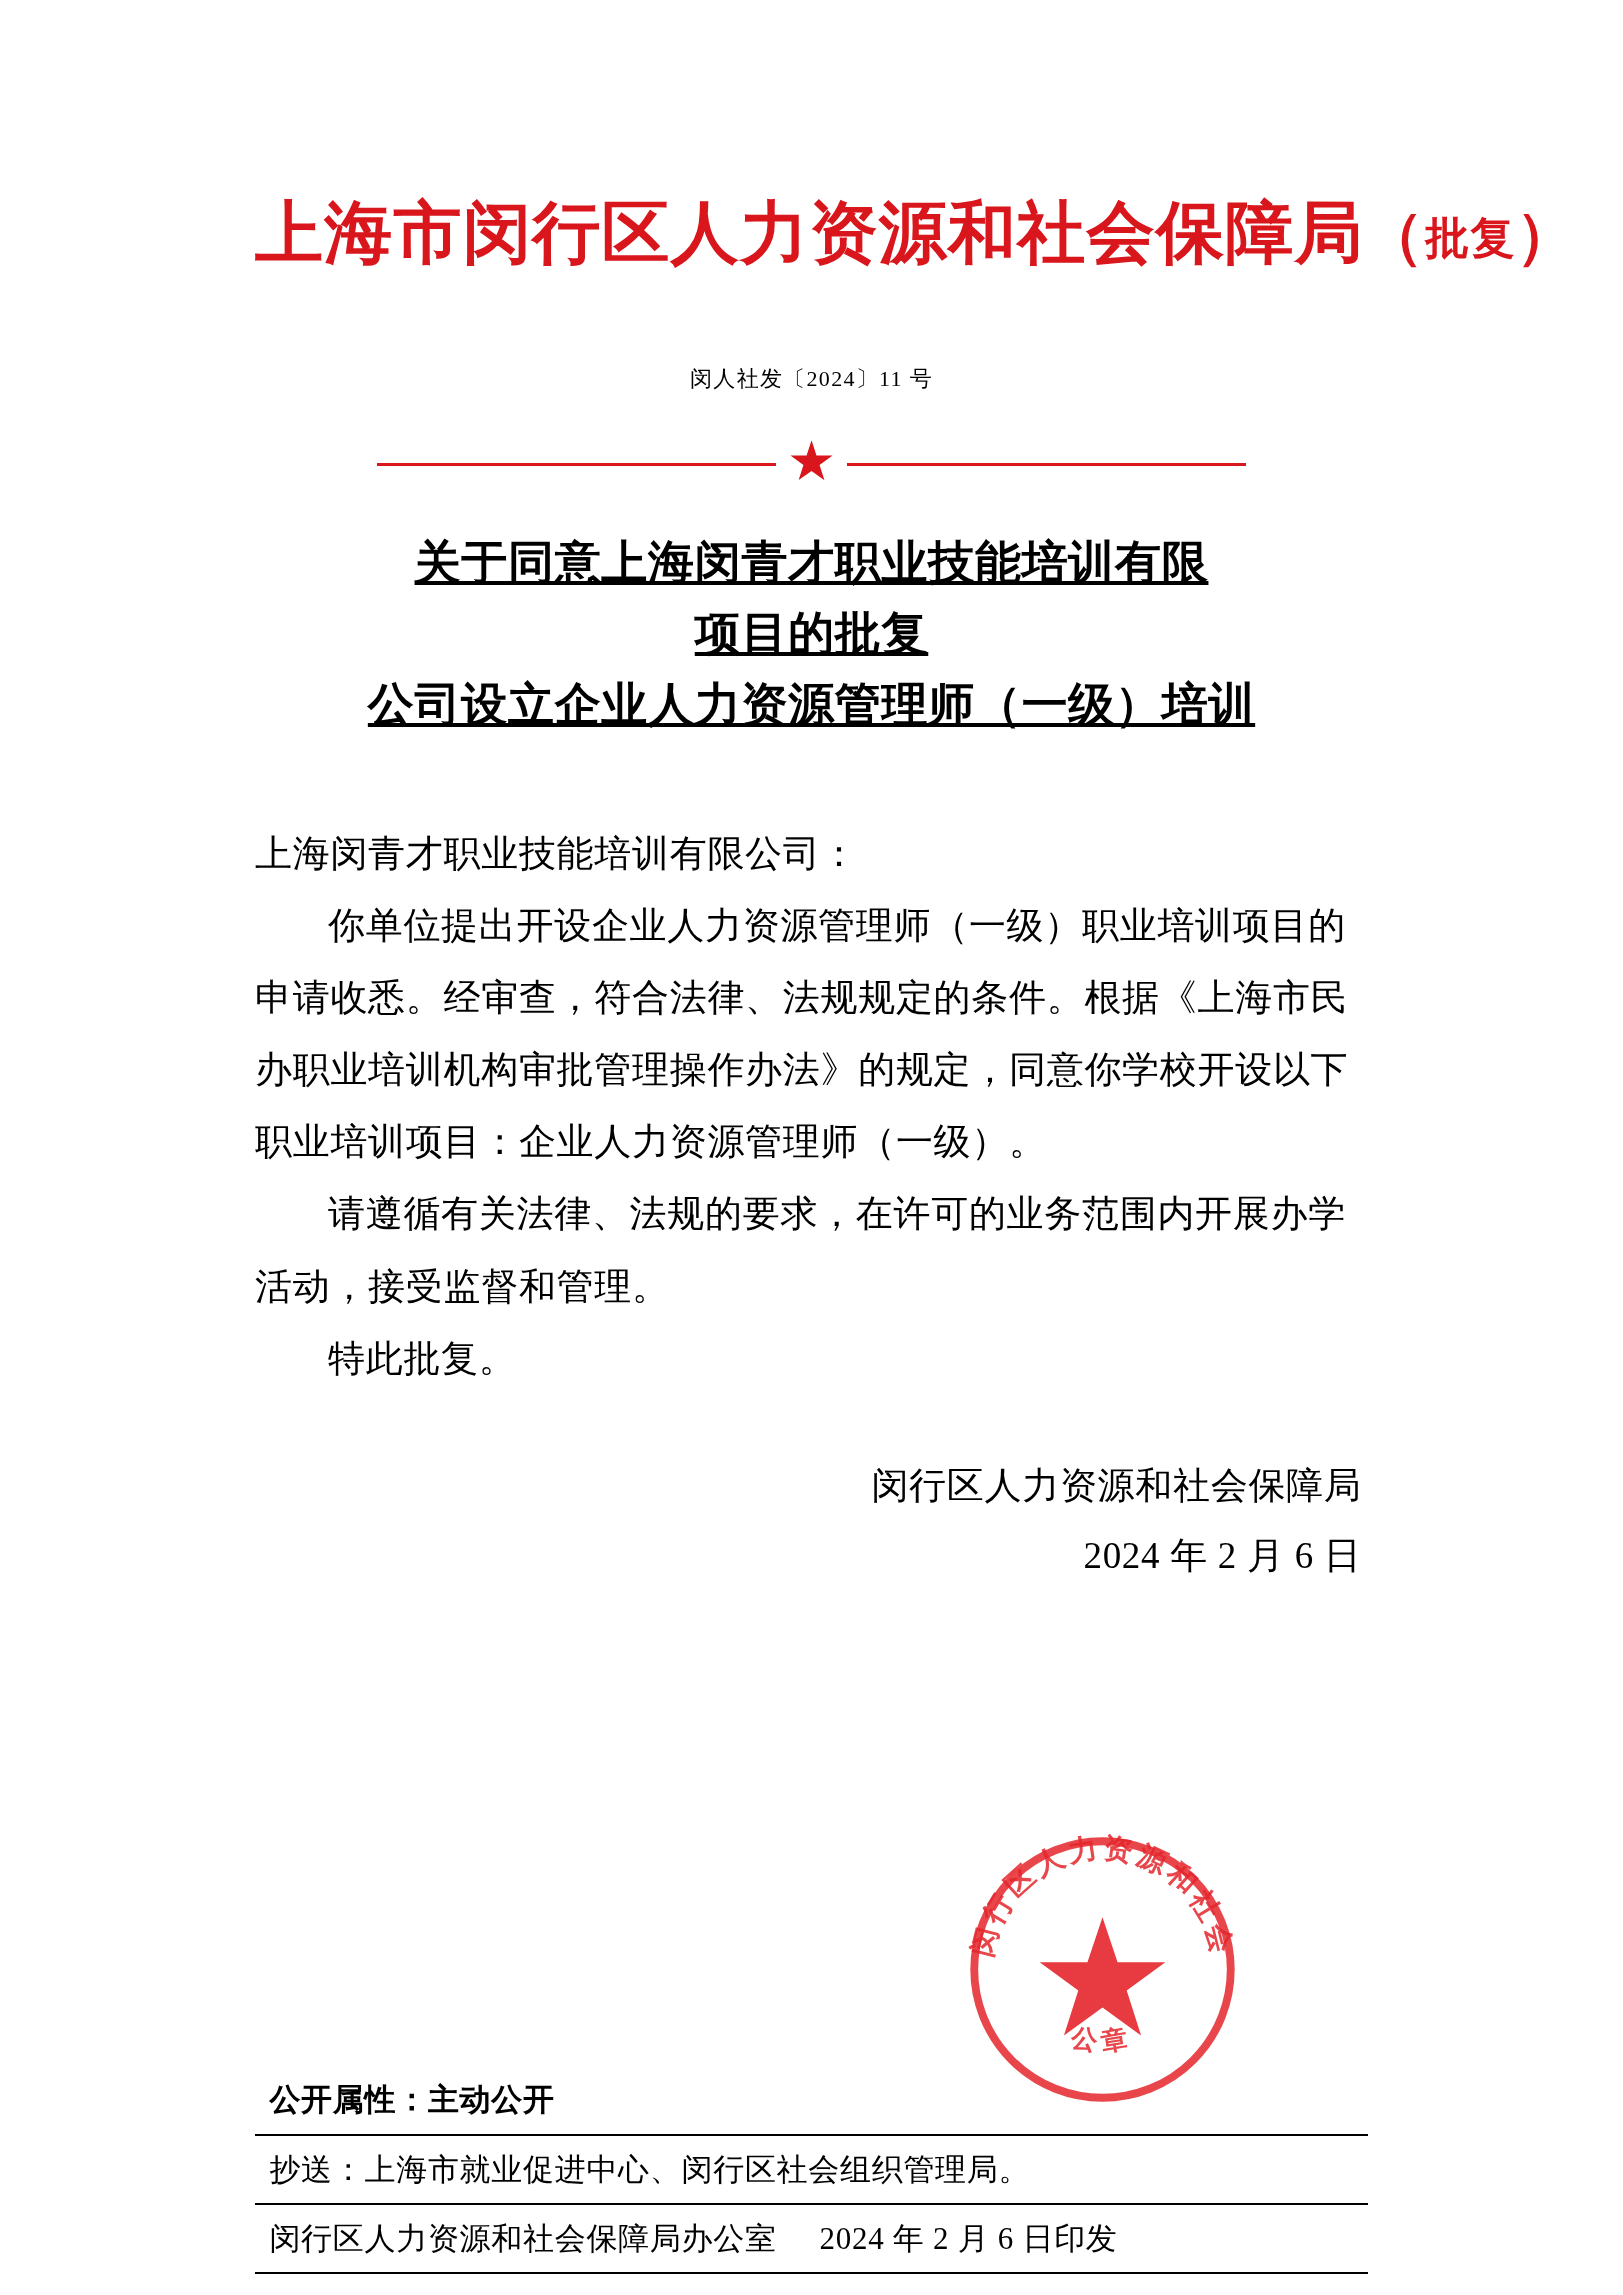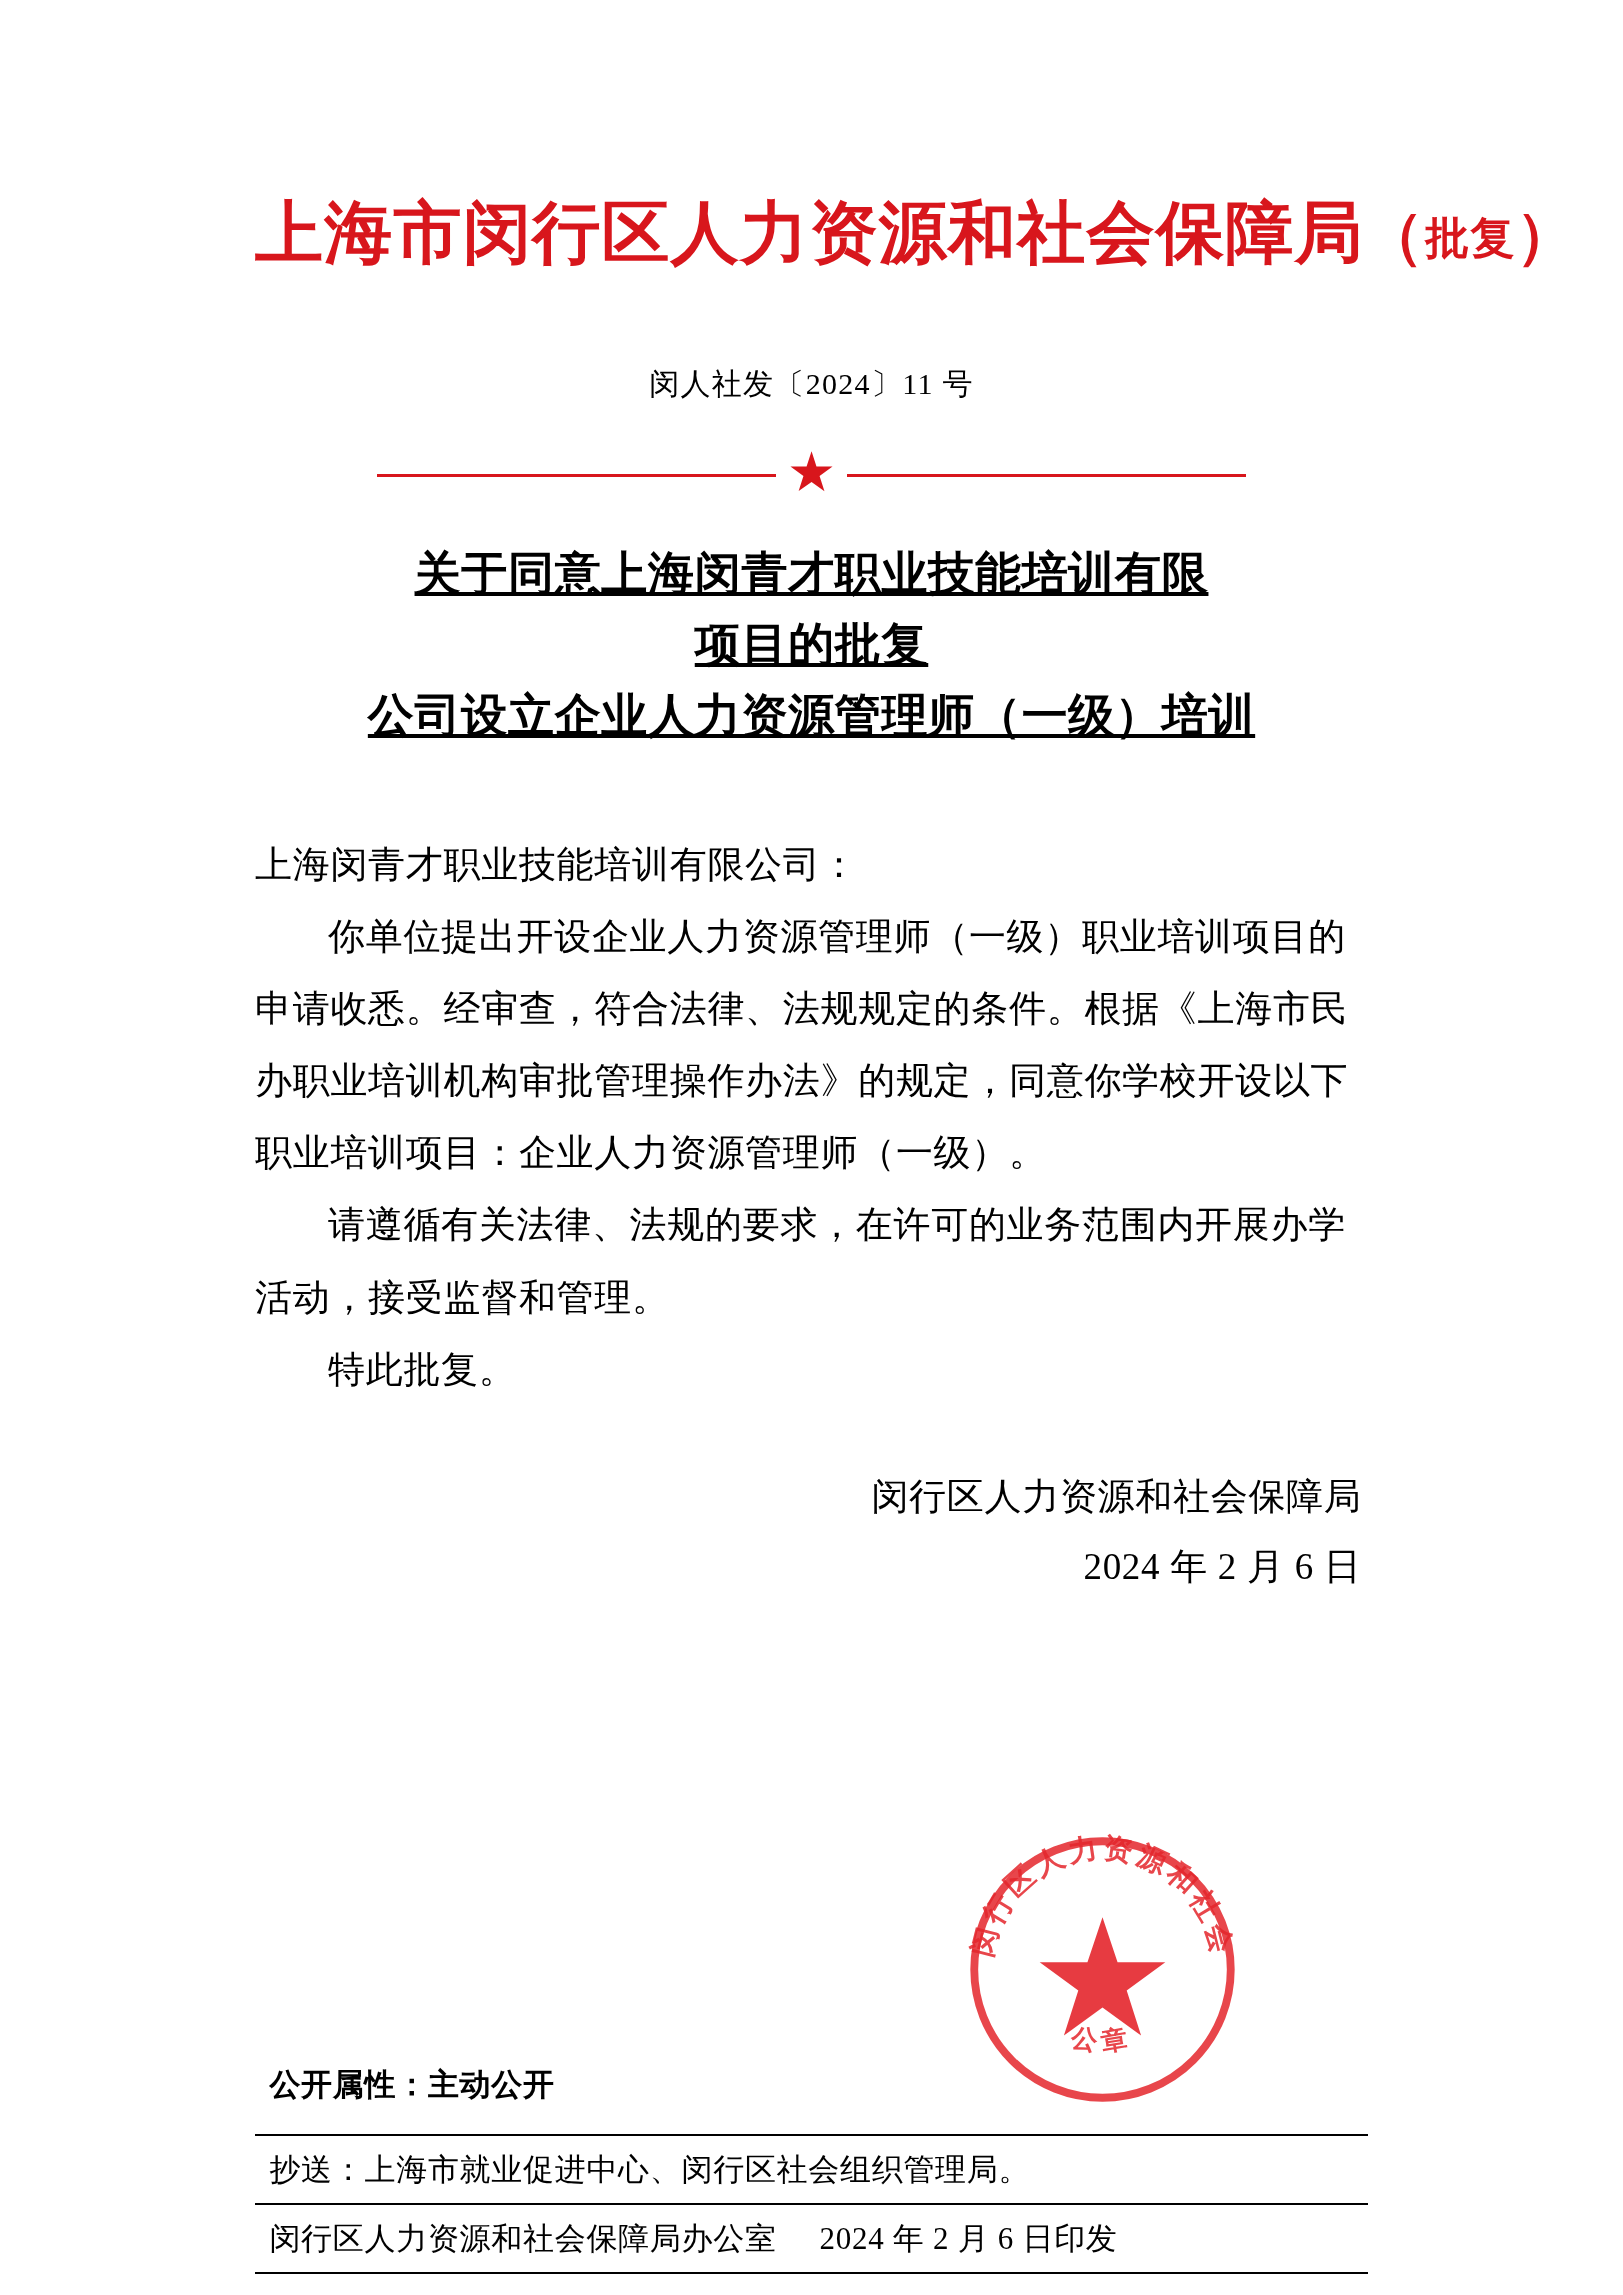--- a/index.html
+++ b/index.html
@@ -43,21 +43,21 @@
   }
   .masthead .kind {
     font-size: 44px;
     font-weight: bold;
     vertical-align: 2.6px;
   }
 
   
   .doc-number {
     text-align: center;
-    font-size: 30px;
+    font-size: 22px;
     margin-top: 93px;
     letter-spacing: 1.3px;
   }
 
   
   .sep {
     display: flex;
     align-items: center;
     justify-content: center;
     margin-top: 51px;
@@ -133,21 +133,21 @@
     position: absolute;
     left: 255px;
     right: 255px;
     bottom: 217px;
   }
   .footer .attr {
     font-size: 31px;
     font-weight: bold;
     letter-spacing: 0.7px;
     padding-left: 14.4px;
-    padding-bottom: 28px;
+    padding-bottom: 13px;
   }
   .footer .rule {
     height: 2px;
     background: #000;
     width: 100%;
   }
   .footer .row {
     font-size: 31px;
     letter-spacing: 0.7px;
     padding: 13px 0 11.8px 14.4px;

